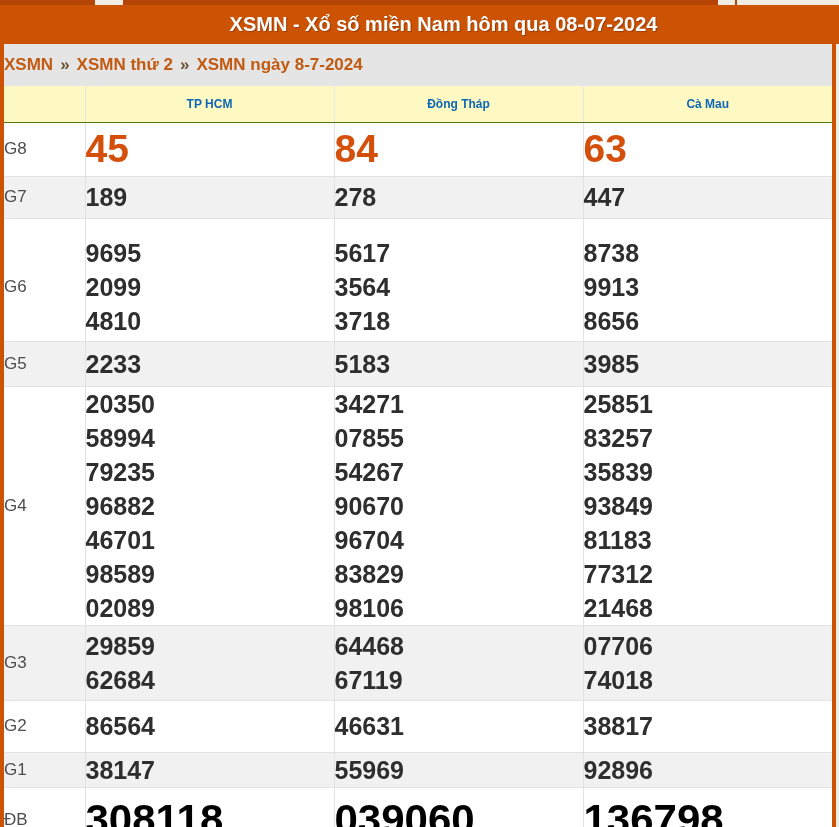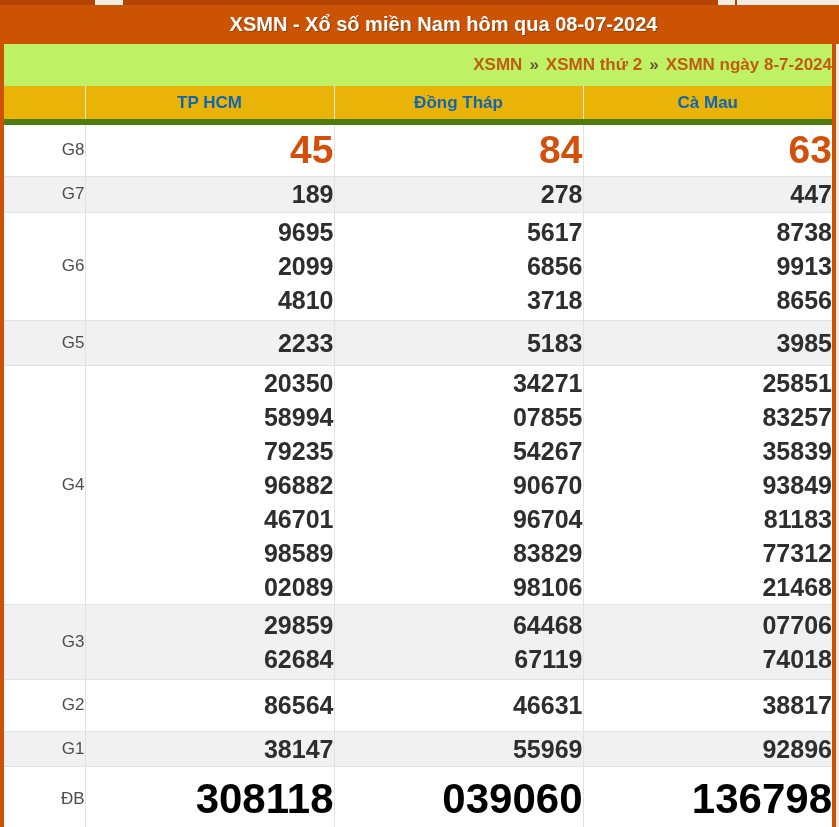--- a/index.html
+++ b/index.html
@@ -26,50 +26,50 @@
   }
 
   .frame {
     width: 836px;
     border-left: 4px solid #cd5304;
     border-right: 4px solid #cd5304;
     background: #fff;
   }
 
   .breadcrumb {
-    height: 42px; background: #bef264;
-    text-align: right; line-height: 42px;
+    height: 42px; background: #e5e5e5;
+    text-align: left; line-height: 42px;
     font-size: 17px; font-weight: bold;
   }
   .breadcrumb a.crumb { color: #c25a11; text-decoration: none; cursor: pointer; }
   .breadcrumb .sep { color: #6b5335; padding: 0 7px; font-weight: bold; }
 
   table.results { width: 100%; border-collapse: collapse; table-layout: fixed; }
   table.results col.label-col { width: 81px; }
 
   table.results th {
-    height: 36px; background: #eab308;
-    color: #0e67b4; font-size: 17px; font-weight: bold;
-    border-bottom: 6px solid #4d7c0f; cursor: pointer;
+    height: 36px; background: #fef9c3;
+    color: #0e67b4; font-size: 12px; font-weight: bold;
+    border-bottom: 1px solid #4d7c0f; cursor: pointer;
   }
   table.results td {
     border-top: 1px solid #e2e2e2;
-    text-align: right; vertical-align: middle;
+    text-align: left; vertical-align: middle;
   }
   table.results td + td { border-left: 1px solid #e2e2e2; }
   table.results th + th { border-left: 1px solid #e7e7e4; }
   tbody tr:nth-child(even) { background: #f1f1f1; }
 
   td.label { color: #4d4d4d; font-size: 17px; }
   .num { font-weight: bold; color: #2e2e2e; font-size: 25px; line-height: 34px; }
 
   tr[data-prize="G8"] td { height: 54px; }
   tr[data-prize="G8"] .num { color: #d4500a; font-size: 39px; }
-  tr[data-prize="G7"] td { height: 36px; }
-  tr[data-prize="G6"] td { padding: 2px 0 3px; }
+  tr[data-prize="G7"] td { height: 42px; }
+  tr[data-prize="G6"] td { padding: 17px 0 3px; }
   tr[data-prize="G5"] td { height: 45px; }
   tr[data-prize="G4"] td { padding: 0; }
   tr[data-prize="G3"] td { padding: 3px 0; }
   tr[data-prize="G2"] td { height: 52px; }
   tr[data-prize="G1"] td { height: 28px; }
   tr[data-prize="ĐB"] td { height: 65px; }
   tr[data-prize="ĐB"] .num { color: #000000; font-size: 42px; }
 
   .bottom-strip { height: 7px; background: #f1f1f1; border-top: 1px solid #e2e2e2; }
 </style>
@@ -129,21 +129,21 @@
         </tr>
         <tr data-prize="G6">
           <td class="label">G6</td>
           <td>
             <div class="num">9695</div>
             <div class="num">2099</div>
             <div class="num">4810</div>
           </td>
           <td>
             <div class="num">5617</div>
-            <div class="num">6856</div>
+            <div class="num">3564</div>
             <div class="num">3718</div>
           </td>
           <td>
             <div class="num">8738</div>
             <div class="num">9913</div>
             <div class="num">8656</div>
           </td>
         </tr>
         <tr data-prize="G5">
           <td class="label">G5</td>

